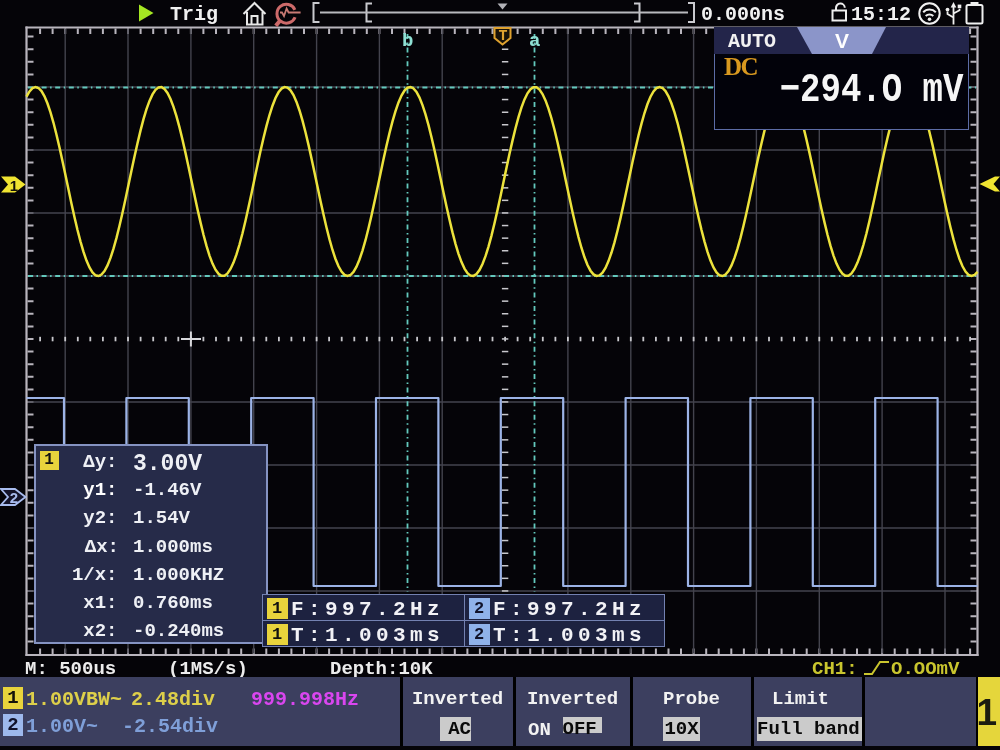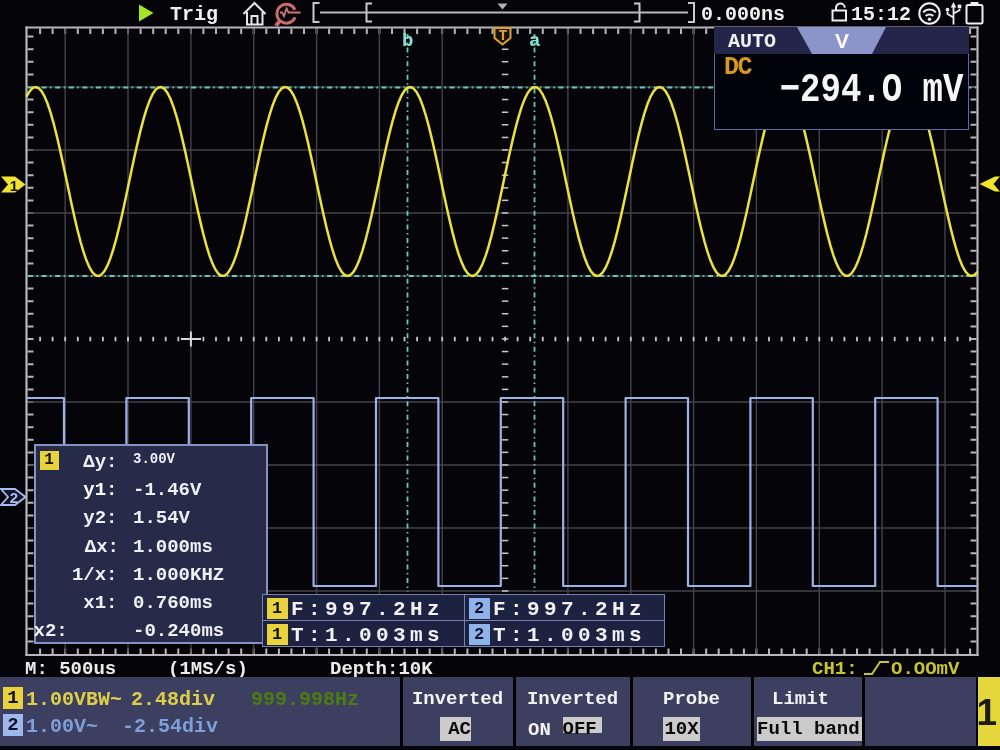--- a/index.html
+++ b/index.html
@@ -178,37 +178,37 @@
 <div class="t" style="left:170px;top:3px;font-size:20px;color:#f0f0f0">Trig</div>
 <div class="t" style="left:701px;top:3px;font-size:20px;color:#f0f0f0">0.000ns</div>
 <div class="t" style="left:851px;top:3px;font-size:20px;color:#f0f0f0">15:12</div>
 <div style="position:absolute;left:714px;top:26.5px;width:255px;height:103.5px;background:#02020a;border:1.5px solid #5c6ca6;z-index:10"></div>
 <div style="position:absolute;left:714px;top:26.5px;width:255px;height:27px;background:#23254a;z-index:11"></div>
 <svg style="position:absolute;left:714px;top:26.5px;z-index:12" width="255" height="27">
     <polygon points="83,0 172,0 158,27 98,27" fill="#8b95c9"></polygon>
   </svg>
 <div class="t" style="left:728px;top:30px;font-size:20px;color:#f2f2f2;z-index:13">AUTO</div>
 <div class="t" style="left:835px;top:29px;font-size:21px;font-family:'Liberation Sans',sans-serif;color:#fff;z-index:13">V</div>
-<div class="t" style="left:724px;top:53px;font-size:25px;letter-spacing:-1.5px;font-family:Liberation Mono, monospace;color:#d8981f;z-index:13">DC</div>
+<div class="t" style="left:724px;top:53px;font-size:25px;letter-spacing:-1.5px;font-family:Liberation Serif, serif;color:#d8981f;z-index:13">DC</div>
 <div class="t" id="bigval" style="right:37px;top:67px;font-size:41px;color:#f6f6f6;z-index:13;transform:scaleX(0.83);transform-origin:100% 50%">−294.O mV</div>
 <div style="position:absolute;left:33.5px;top:444px;width:234.5px;height:200px;background:#262b49;border:2px solid #8593c2;z-index:10"></div>
 <div style="position:absolute;left:39.5px;top:451px;width:19px;height:19px;background:#e8d33c;z-index:11;color:#111;font-size:16px;text-align:center;line-height:19px">1</div>
 <div class="t" style="left:33.5px;top:450.5px;width:84px;text-align:right;font-size:19px;color:#eef0f5;z-index:11">Δy:</div>
-<div class="t" style="left:133px;top:450.5px;font-size:14px;color:#eef0f5;z-index:11">3.00V</div>
+<div class="t" style="left:133px;top:450.5px;font-size:23px;color:#eef0f5;z-index:11">3.00V</div>
 <div class="t" style="left:33.5px;top:478.7px;width:84px;text-align:right;font-size:19px;color:#ffffff;z-index:11">y1:</div>
 <div class="t" style="left:133px;top:478.7px;font-size:19px;color:#eef0f5;z-index:11">-1.46V</div>
 <div class="t" style="left:33.5px;top:506.9px;width:84px;text-align:right;font-size:19px;color:#eef0f5;z-index:11">y2:</div>
 <div class="t" style="left:133px;top:506.9px;font-size:19px;color:#eef0f5;z-index:11">1.54V</div>
 <div class="t" style="left:35px;top:535.6px;width:84px;text-align:right;font-size:19px;color:#eef0f5;z-index:11">Δx:</div>
 <div class="t" style="left:133px;top:535.6px;font-size:19px;color:#eef0f5;z-index:11">1.000ms</div>
 <div class="t" style="left:33.5px;top:563.8px;width:84px;text-align:right;font-size:19px;color:#eef0f5;z-index:11">1/x:</div>
 <div class="t" style="left:133px;top:563.8px;font-size:19px;color:#eef0f5;z-index:11">1.000KHZ</div>
 <div class="t" style="left:33.5px;top:592.0px;width:84px;text-align:right;font-size:19px;color:#eef0f5;z-index:11">x1:</div>
 <div class="t" style="left:133px;top:592.0px;font-size:19px;color:#eef0f5;z-index:11">0.760ms</div>
-<div class="t" style="left:33.5px;top:620.2px;width:84px;font-size:19px;color:#eef0f5;z-index:11">x2:</div>
+<div class="t" style="left:33.5px;top:620.2px;width:84px;text-align:right;font-size:19px;color:#eef0f5;z-index:11">x2:</div>
 <div class="t" style="left:133px;top:620.2px;font-size:19px;color:#eef0f5;z-index:11">-0.240ms</div>
 <div style="position:absolute;left:262px;top:594px;width:403px;height:52.5px;background:#1d2240;border:1.2px solid #7381b1;z-index:10"></div>
 <div style="position:absolute;left:262px;top:619.8px;width:403px;height:1.2px;background:#7381b1;z-index:11"></div>
 <div style="position:absolute;left:464px;top:594px;width:1.2px;height:52.5px;background:#7381b1;z-index:11"></div>
 <div style="position:absolute;left:266.5px;top:597.5px;width:21px;height:21px;background:#e8d33c;z-index:11;color:#111;font-size:17px;text-align:center;line-height:21px">1</div>
 <div style="position:absolute;left:266.5px;top:623.5px;width:21px;height:21px;background:#e8d33c;z-index:11;color:#111;font-size:17px;text-align:center;line-height:21px">1</div>
 <div style="position:absolute;left:468.5px;top:597.5px;width:21px;height:21px;background:#8fb2ea;z-index:11;color:#10122a;font-size:17px;text-align:center;line-height:21px">2</div>
 <div style="position:absolute;left:468.5px;top:623.5px;width:21px;height:21px;background:#8fb2ea;z-index:11;color:#10122a;font-size:17px;text-align:center;line-height:21px">2</div>
 <div class="t" style="left:291px;top:597.5px;font-size:21px;color:#f2f2f6;letter-spacing:4.4px;z-index:11">F:997.2Hz</div>
 <div class="t" style="left:291px;top:623.5px;font-size:21px;color:#f2f2f6;letter-spacing:4.4px;z-index:11">T:1.003ms</div>
@@ -225,21 +225,21 @@
 <div style="position:absolute;left:0;top:677px;width:1000px;height:69px;background:#000"></div>
 <div style="position:absolute;left:0px;top:677px;width:400px;height:69px;background:#3c3f5f"></div>
 <div style="position:absolute;left:402.5px;top:677px;width:110.5px;height:69px;background:#3c3f5f"></div>
 <div style="position:absolute;left:516px;top:677px;width:113.5px;height:69px;background:#3c3f5f"></div>
 <div style="position:absolute;left:632.5px;top:677px;width:118.5px;height:69px;background:#3c3f5f"></div>
 <div style="position:absolute;left:754px;top:677px;width:107.5px;height:69px;background:#3c3f5f"></div>
 <div style="position:absolute;left:864.5px;top:677px;width:111.0px;height:69px;background:#3c3f5f"></div>
 <div style="position:absolute;left:3px;top:687px;width:20px;height:22px;background:#e8d33c;color:#14120a;font-size:19px;text-align:center;line-height:22px">1</div>
 <div class="t" style="left:26px;top:688px;font-size:20px;color:#ddcf4a">1.00VBW~</div>
 <div class="t" style="left:131px;top:688px;font-size:20px;color:#ddcf4a">2.48div</div>
-<div class="t" style="left:251px;top:688px;font-size:20px;color:#4d7c0f">999.998Hz</div>
+<div class="t" style="left:251px;top:688px;font-size:20px;color:#d946ef">999.998Hz</div>
 <div style="position:absolute;left:3px;top:714px;width:20px;height:22px;background:#9db8ec;color:#10122a;font-size:19px;text-align:center;line-height:22px">2</div>
 <div class="t" style="left:26px;top:715px;font-size:20px;color:#7f9fd8">1.00V~</div>
 <div class="t" style="left:122px;top:715px;font-size:20px;color:#7f9fd8">-2.54div</div>
 <div class="t" style="left:457.5px;top:688px;font-size:19px;color:#f2f2f2;transform:translateX(-50%)">Inverted</div>
 <div class="t" style="left:572.5px;top:688px;font-size:19px;color:#f2f2f2;transform:translateX(-50%)">Inverted</div>
 <div class="t" style="left:691.5px;top:688px;font-size:19px;color:#f2f2f2;transform:translateX(-50%)">Probe</div>
 <div class="t" style="left:800.5px;top:688px;font-size:19px;color:#f2f2f2;transform:translateX(-50%)">Limit</div>
 <div style="position:absolute;left:440px;top:717px;width:31px;height:24px;background:#cbcbcb;color:#0a0a0a;font-size:19px;text-align:right;line-height:24px">AC</div>
 <div class="t" style="left:528px;top:719px;font-size:19px;color:#f2f2f2">ON</div>
 <div style="position:absolute;left:562.5px;top:717px;width:39px;height:16px;background:#cbcbcb;color:#0a0a0a;font-size:19px;text-align:left;line-height:24px">OFF</div>

